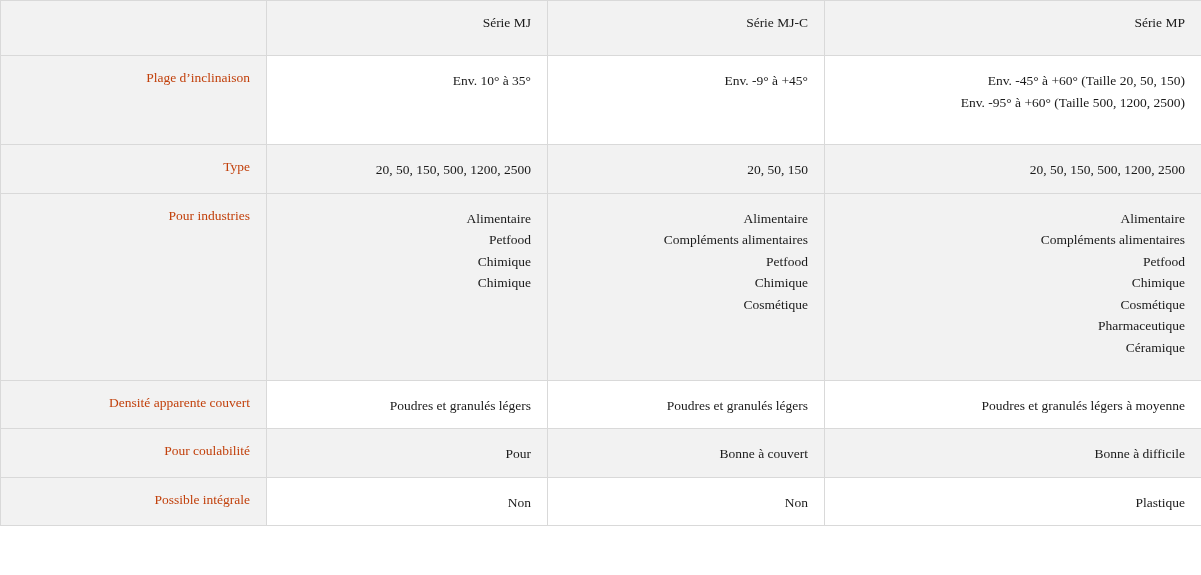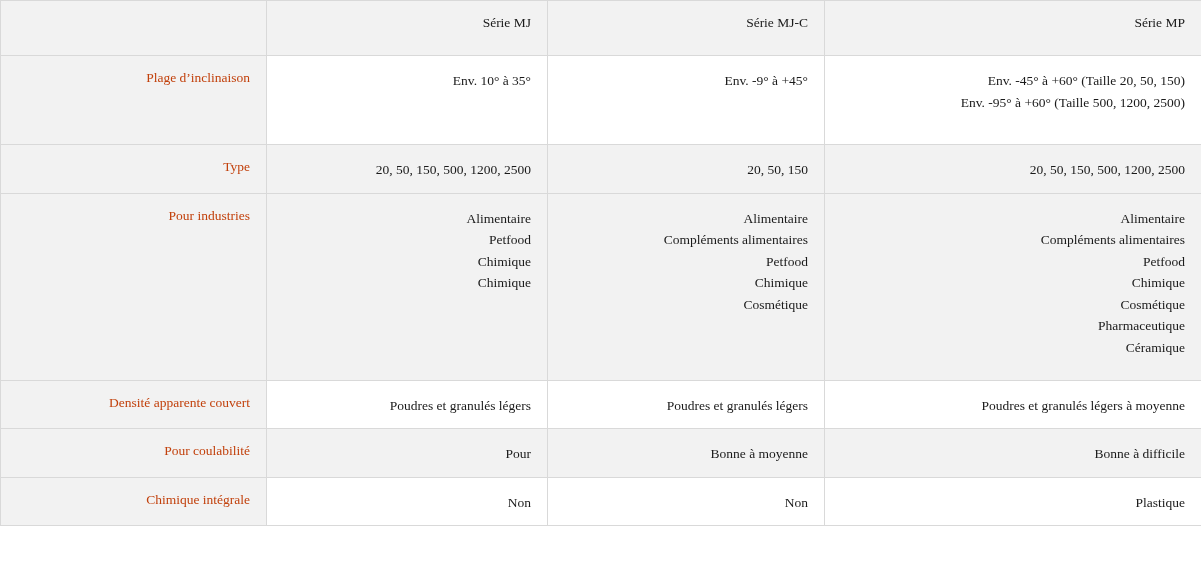--- a/index.html
+++ b/index.html
@@ -178,29 +178,29 @@
           <div class="oneline">Poudres et granulés légers à moyenne</div>
         </td>
       </tr>
 
       <tr>
         <td class="cell-label">Pour coulabilité</td>
         <td class="cell-shade">
           <div class="oneline">Pour</div>
         </td>
         <td class="cell-shade">
-          <div class="oneline">Bonne à moyenne</div>
+          <div class="oneline">Bonne à couvert</div>
         </td>
         <td class="cell-shade">
           <div class="oneline">Bonne à difficile</div>
         </td>
       </tr>
 
       <tr>
-        <td class="cell-label">Chimique intégrale</td>
+        <td class="cell-label">Possible intégrale</td>
         <td class="cell-plain">
           <div class="oneline">Non</div>
         </td>
         <td class="cell-plain">
           <div class="oneline">Non</div>
         </td>
         <td class="cell-plain">
           <div class="oneline">Plastique</div>
         </td>
       </tr>

